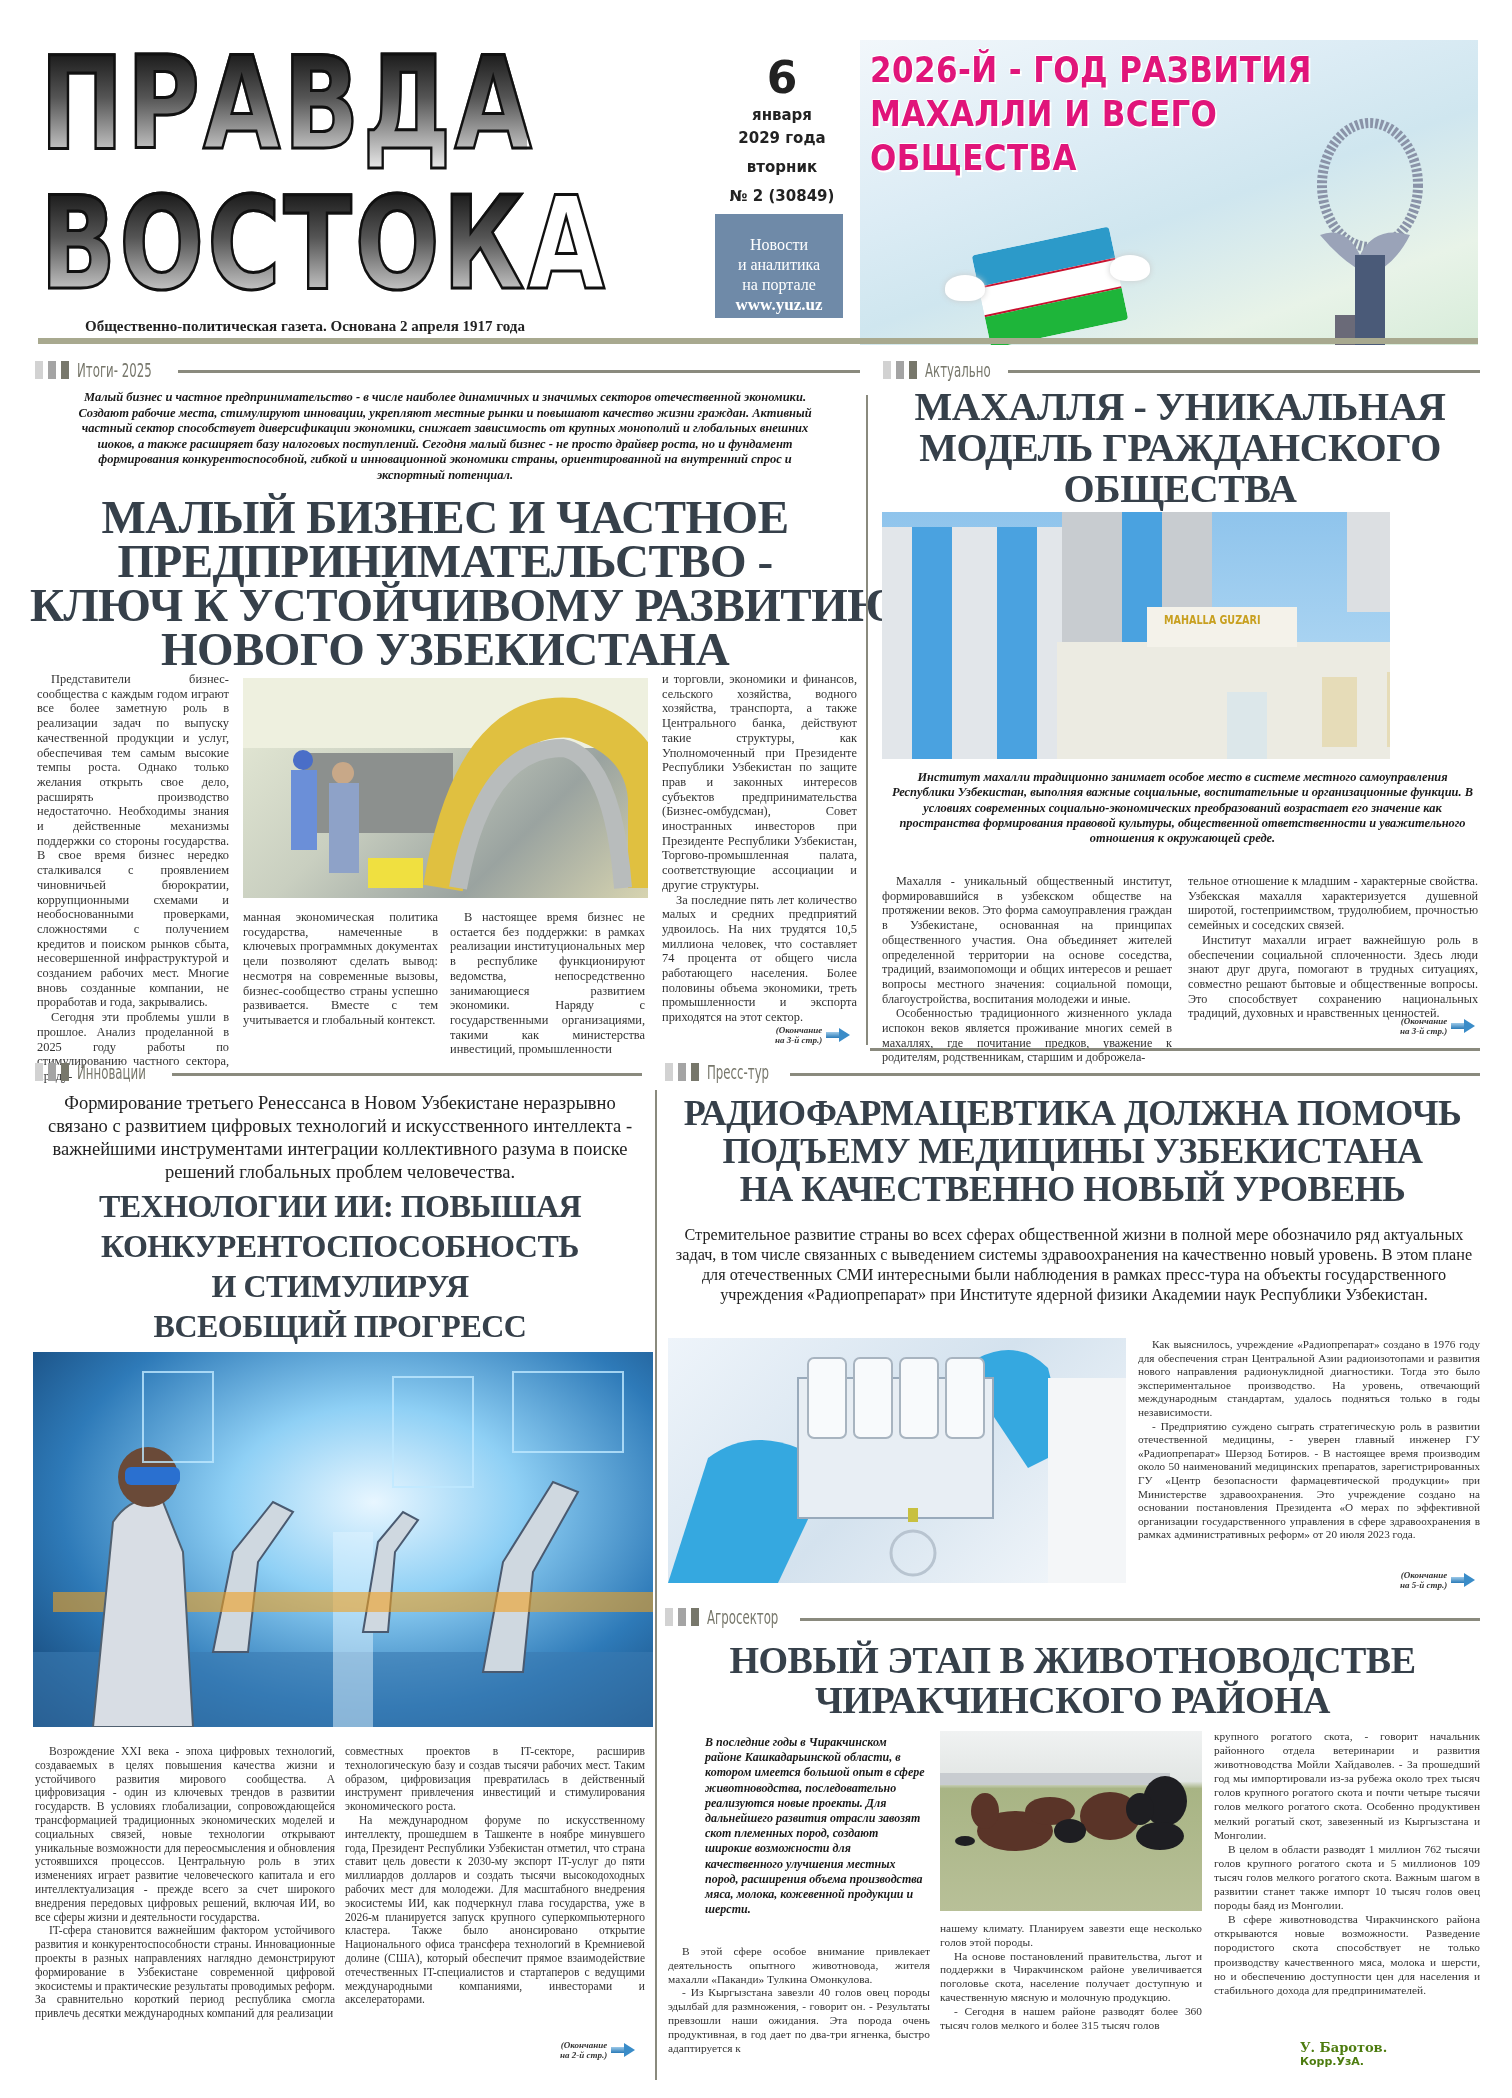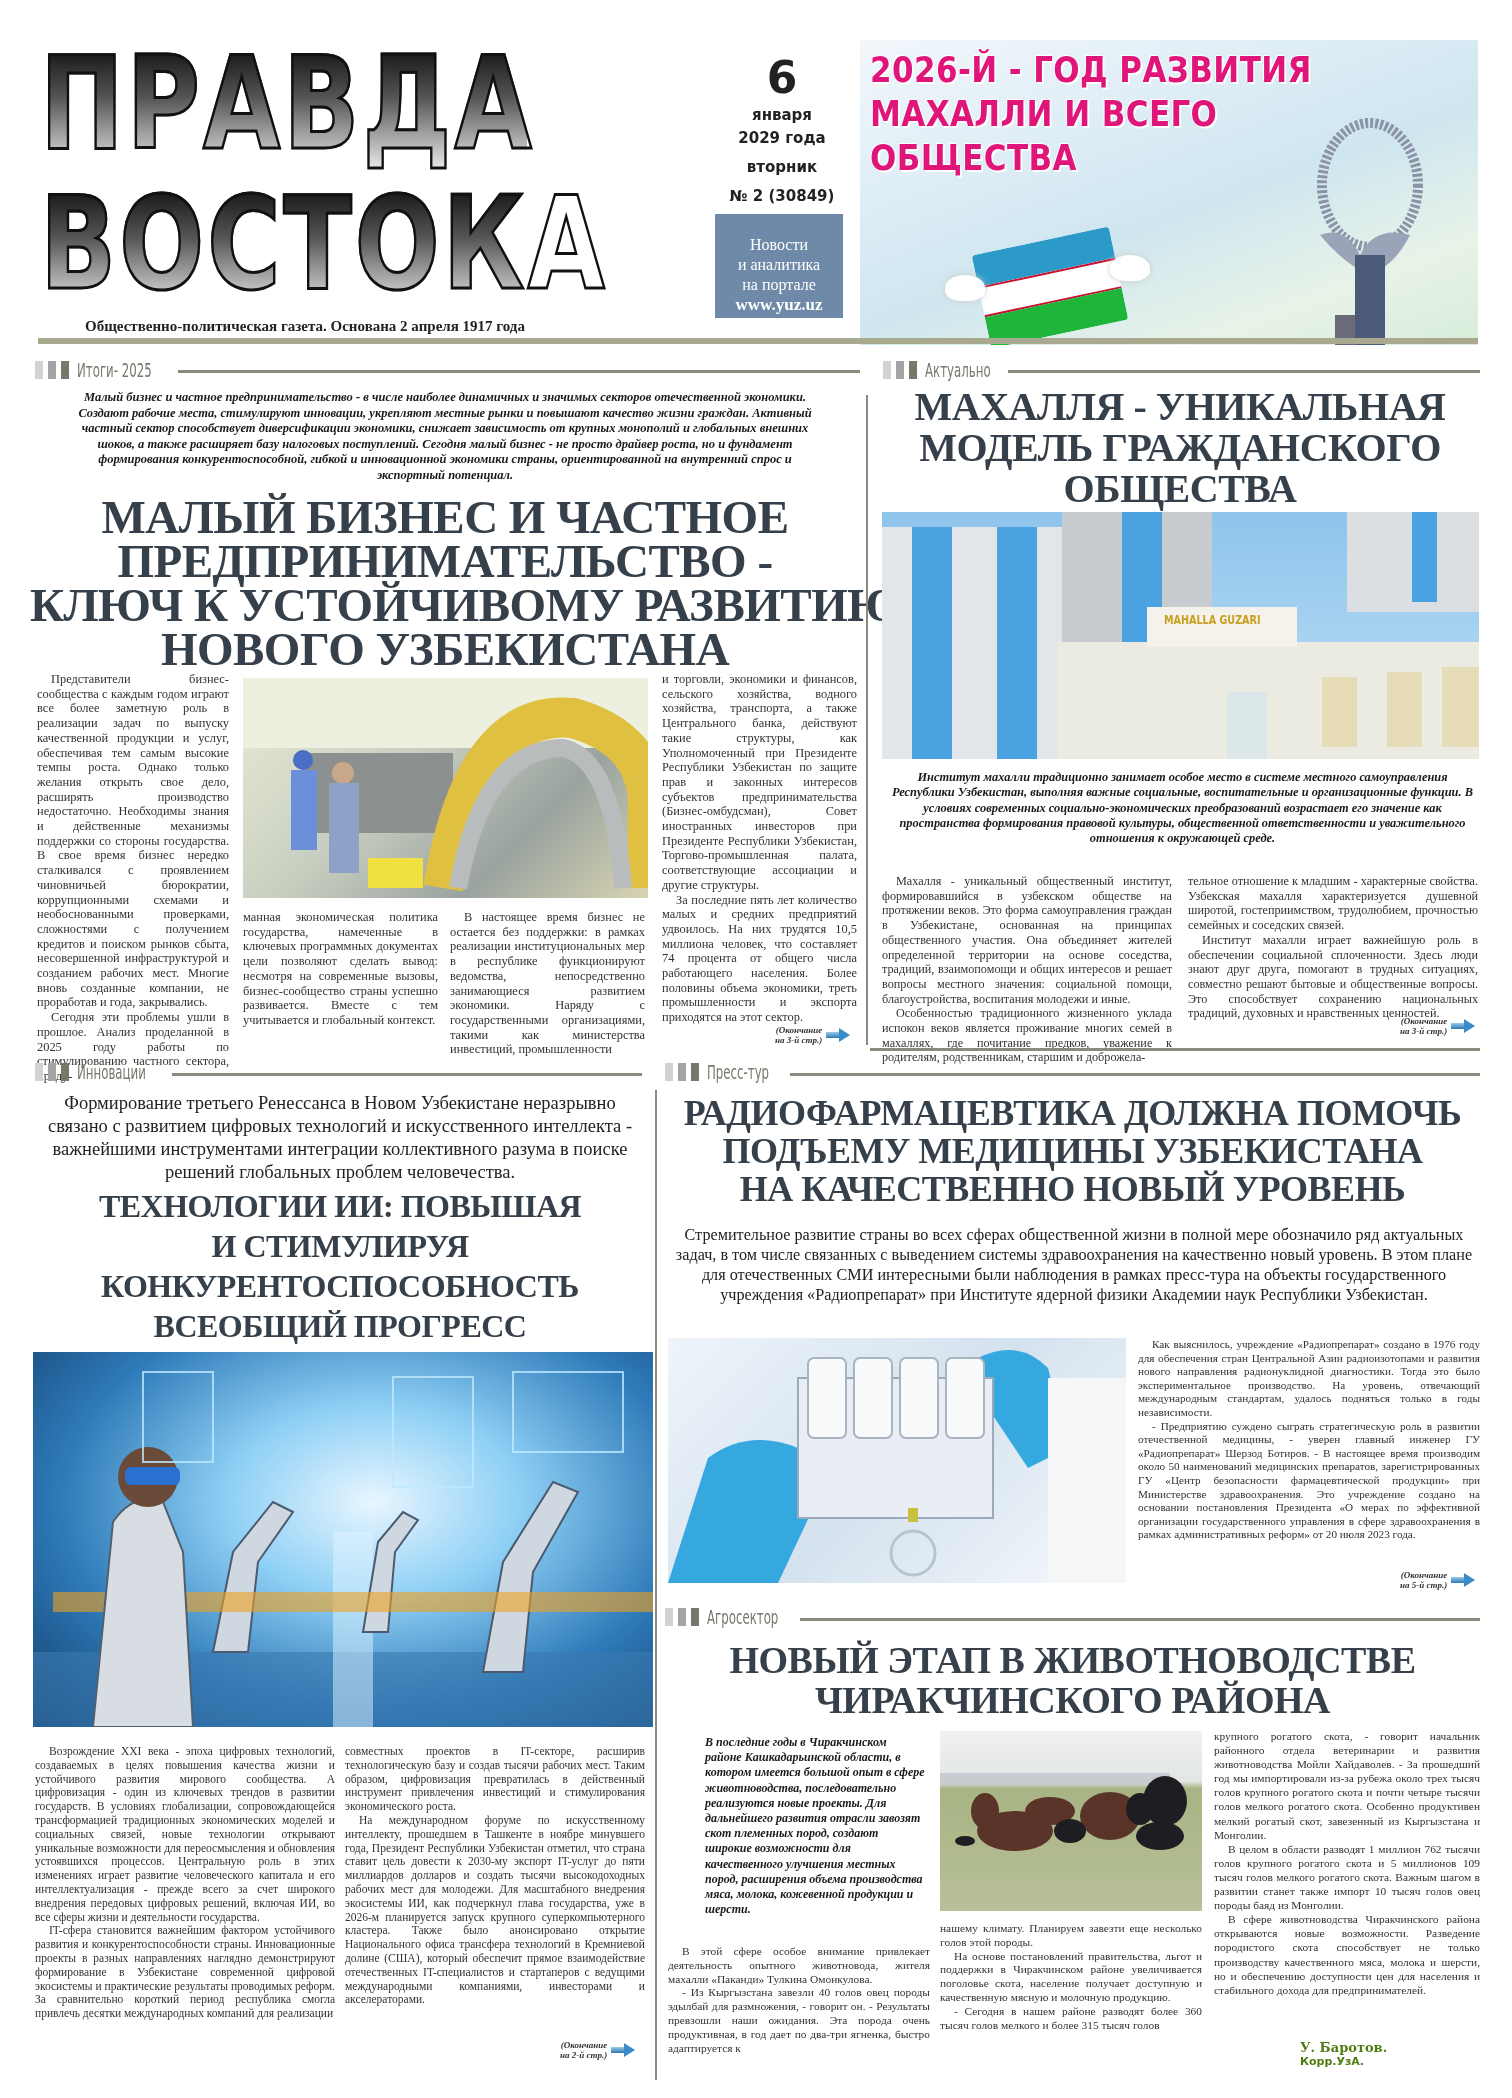--- a/index.html
+++ b/index.html
@@ -217,21 +217,21 @@
   <span class="sec-text">Актуально</span>
 </div>
 <div class="sec-rule" style="left:1008px;top:370px;width:472px;"></div>
 
 <div class="headline" style="left:880px;top:386px;width:600px;font-size:40px;line-height:41px;">
   <span class="hl">МАХАЛЛЯ - УНИКАЛЬНАЯ</span>
   <span class="hl">МОДЕЛЬ ГРАЖДАНСКОГО</span>
   <span class="hl">ОБЩЕСТВА</span>
 </div>
 
-<div class="photo" style="left:882px;top:512px;width:597px;height:247px;background:linear-gradient(180deg,#8fc4ec 0%,#bfe0f6 100%);">
+<div class="photo" style="left:882px;top:512px;width:508px;height:247px;background:linear-gradient(180deg,#8fc4ec 0%,#bfe0f6 100%);">
   <svg width="597" height="247" viewBox="0 0 597 247">
     <rect x="0" y="15" width="180" height="232" fill="#e2e6ea"></rect>
     <rect x="30" y="15" width="40" height="232" fill="#4aa2e0"></rect>
     <rect x="115" y="15" width="40" height="232" fill="#4aa2e0"></rect>
     <rect x="180" y="0" width="150" height="160" fill="#c8ccd0"></rect>
     <rect x="240" y="0" width="40" height="130" fill="#4aa2e0"></rect>
     <rect x="465" y="0" width="132" height="100" fill="#dcdfe2"></rect>
     <rect x="530" y="0" width="25" height="90" fill="#4aa2e0"></rect>
     <rect x="175" y="130" width="422" height="117" fill="#ecebe2"></rect>
     <rect x="265" y="95" width="150" height="40" fill="#f4f2ea"></rect>
@@ -268,22 +268,22 @@
     <span class="sq b"></span>
     <span class="sq c"></span>
   <span class="sec-text">Инновации</span>
 </div>
 <div class="sec-rule" style="left:172px;top:1073px;width:470px;"></div>
 
 <div class="lead-plain" style="left:35px;top:1092px;width:610px;font-size:18.5px;line-height:23px;">Формирование третьего Ренессанса в Новом Узбекистане неразрывно связано с развитием цифровых технологий и искусственного интеллекта - важнейшими инструментами интеграции коллективного разума в поиске решений глобальных проблем человечества.</div>
 
 <div class="headline" style="left:30px;top:1186px;width:620px;font-size:32px;line-height:40px;">
   <span class="hl">ТЕХНОЛОГИИ ИИ: ПОВЫШАЯ</span>
+  <span class="hl">КОНКУРЕНТОСПОСОБНОСТЬ</span>
   <span class="hl">И СТИМУЛИРУЯ</span>
-  <span class="hl">КОНКУРЕНТОСПОСОБНОСТЬ</span>
   <span class="hl">ВСЕОБЩИЙ ПРОГРЕСС</span>
 </div>
 
 <div class="photo" style="left:33px;top:1352px;width:620px;height:375px;background:radial-gradient(ellipse at 55% 40%,#e8f6ff 0%,#8fd0f5 30%,#2e7ab8 65%,#103a68 100%);">
   <svg width="620" height="375" viewBox="0 0 620 375">
     <rect x="0" y="300" width="620" height="75" fill="#3a7ab0" opacity="0.6"></rect>
     <rect x="300" y="180" width="40" height="195" fill="#e0f4ff" opacity="0.5"></rect>
     <g fill="#cfd8e0" stroke="#4a5a70" stroke-width="2">
       <path d="M180 300 L200 200 L240 150 L260 160 L225 210 L215 300Z"></path>
       <path d="M450 320 L470 210 L520 130 L545 140 L500 220 L490 320Z"></path>

